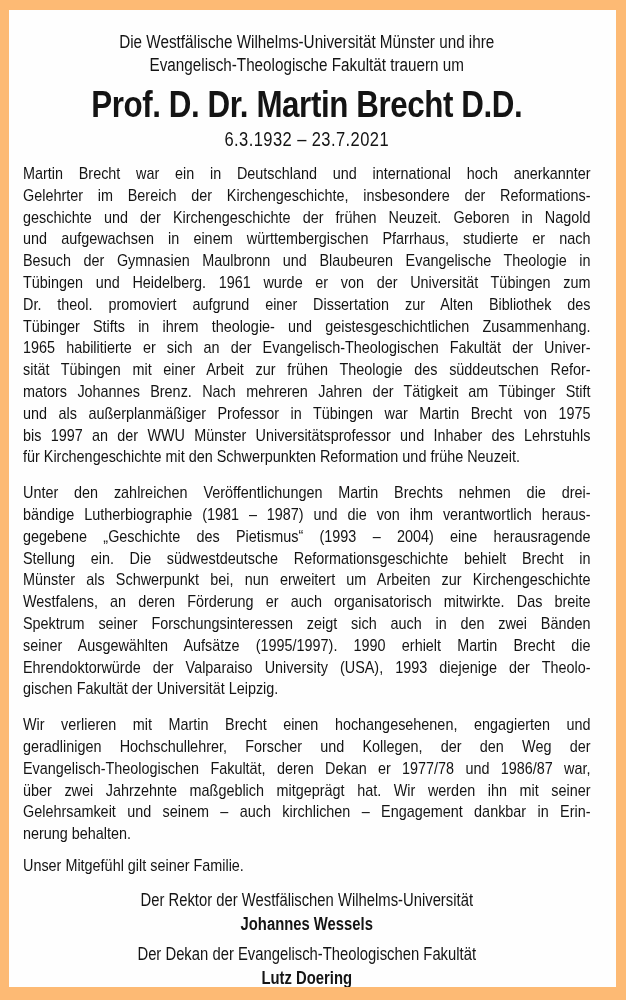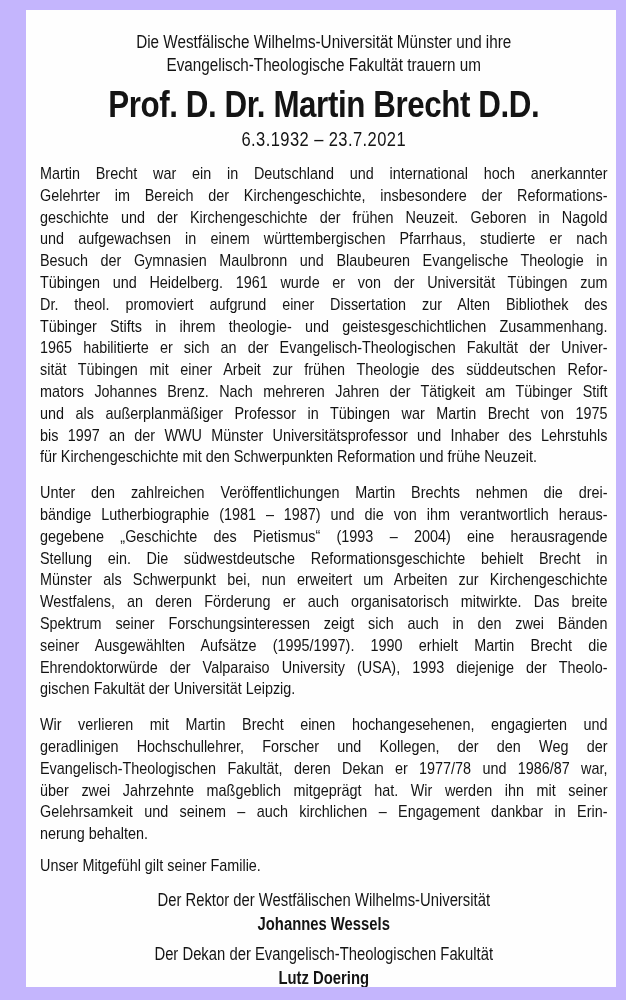--- a/index.html
+++ b/index.html
@@ -3,23 +3,23 @@
 <meta charset="utf-8">
 <style>
   html, body {
     margin: 0;
     padding: 0;
     background: #ffffff;
   }
   .page {
     width: 626px;
     height: 1000px;
-    background: #c4b5fd;
+    background: #fdba74;
     box-sizing: border-box;
-    padding: 10px 10px 13px 26px;
+    padding: 10px 10px 13px 9px;
     position: relative;
     font-family: "Liberation Sans", "DejaVu Sans", sans-serif;
   }
   .sheet {
     width: 100%;
     height: 100%;
     background: #fefefe;
     position: relative;
     overflow: hidden;
   }

